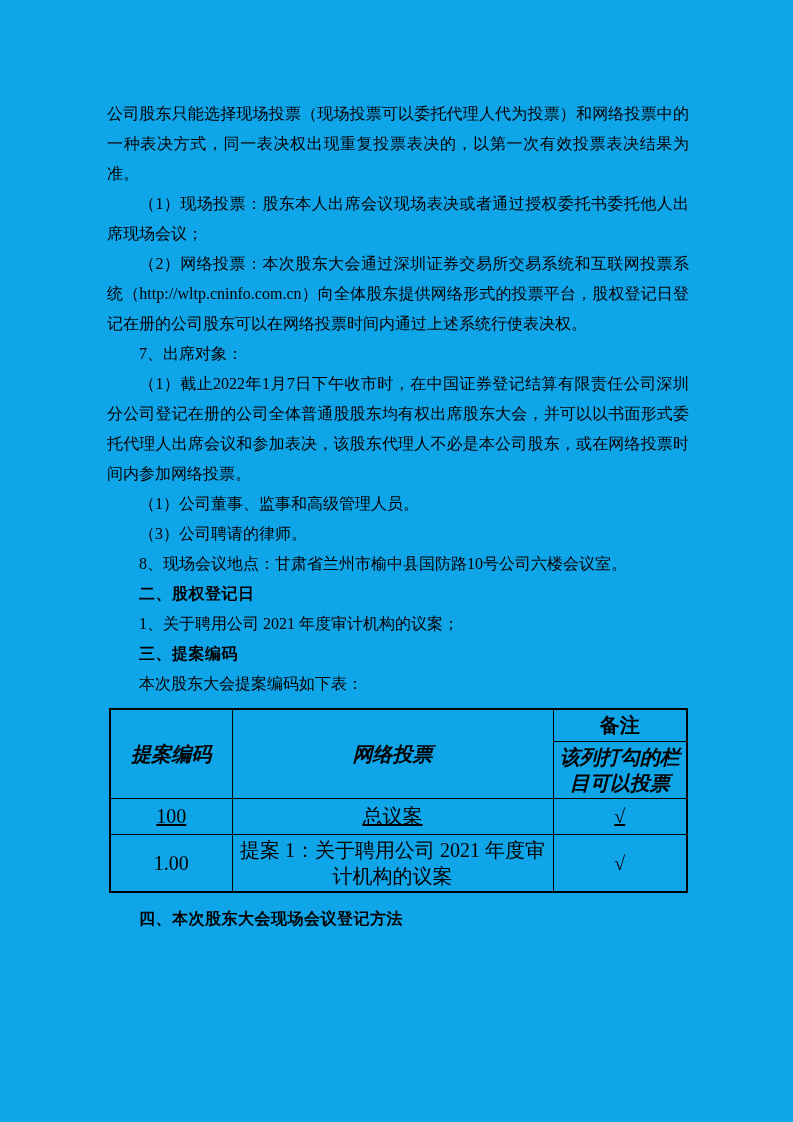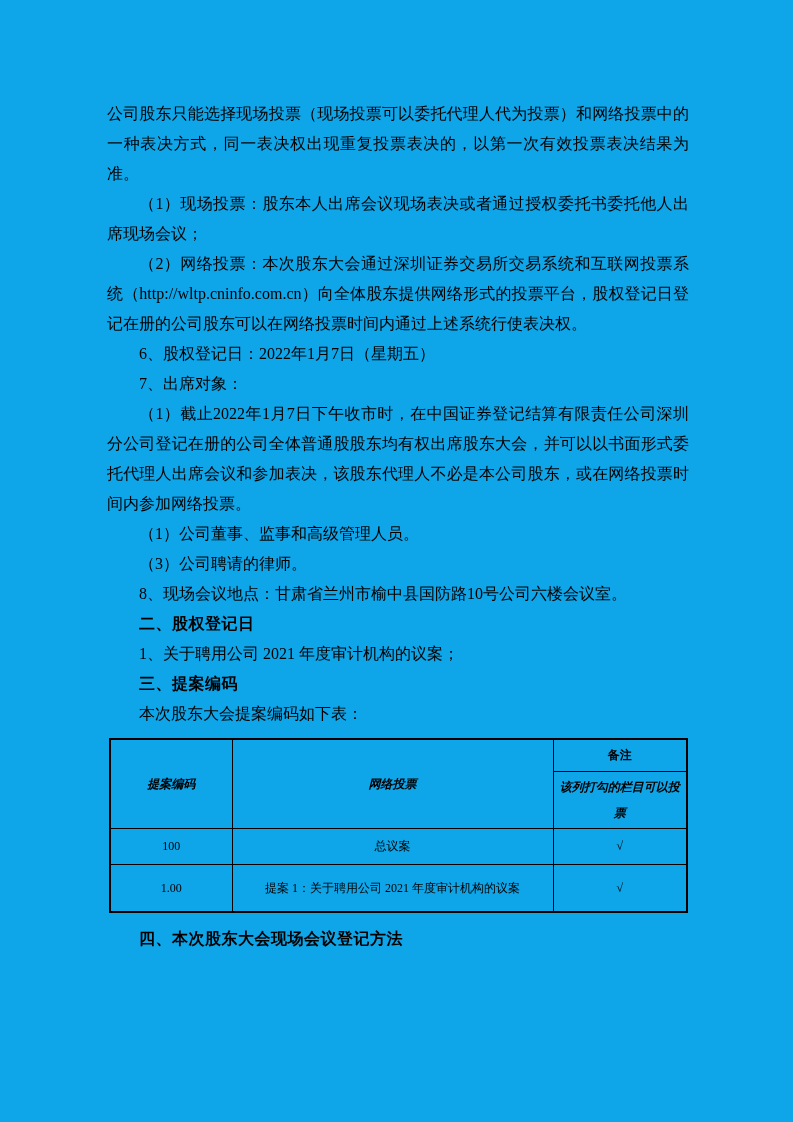--- a/index.html
+++ b/index.html
@@ -31,44 +31,43 @@
     table-layout: fixed;
     width: 577px;
     margin: 9px 0 11px 2px;
     border: 2px solid #000;
   }
   table.proposal td {
     border: 1px solid #000;
     padding: 2px 6px;
     text-align: center;
     vertical-align: middle;
-    font-size: 12px;
+    font-size: 20px;
     line-height: 26px;
     box-sizing: border-box;
   }
   td.th {
     font-family: "Liberation Sans", "DejaVu Sans", sans-serif;
     font-weight: bold;
   }
   td.hb { border-bottom-width: 2px; font-style: italic; }
   td.remark-top { height: 32px; }
   td.remark-note { height: 48px; line-height: 24px; }
-  td.row-std { height: 36px; }
+  td.row-std { height: 36px; text-decoration: underline; }
   td.row-tall { height: 48px; line-height: 24px; }
   td.name-left { text-align: left; padding-left: 9px; }
 </style>
 </head>
 <body>
 
 <div class="page">
 
   <p class="plain">公司股东只能选择现场投票（现场投票可以委托代理人代为投票）和网络投票中的一种表决方式，同一表决权出现重复投票表决的，以第一次有效投票表决结果为准。</p>
   <p class="indent">（1）现场投票：股东本人出席会议现场表决或者通过授权委托书委托他人出席现场会议；</p>
   <p class="indent">（2）网络投票：本次股东大会通过深圳证券交易所交易系统和互联网投票系统（http://wltp.cninfo.com.cn）向全体股东提供网络形式的投票平台，股权登记日登记在册的公司股东可以在网络投票时间内通过上述系统行使表决权。</p>
-  <p class="indent">6、股权登记日：2022年1月7日（星期五）</p>
   <p class="indent">7、出席对象：</p>
   <p class="indent">（1）截止2022年1月7日下午收市时，在中国证券登记结算有限责任公司深圳分公司登记在册的公司全体普通股股东均有权出席股东大会，并可以以书面形式委托代理人出席会议和参加表决，该股东代理人不必是本公司股东，或在网络投票时间内参加网络投票。</p>
   <p class="indent">（1）公司董事、监事和高级管理人员。</p>
   <p class="indent">（3）公司聘请的律师。</p>
   <p class="indent">8、现场会议地点：甘肃省兰州市榆中县国防路10号公司六楼会议室。</p>
 
   <p class="heading">二、股权登记日</p>
   <p class="indent">1、关于聘用公司 2021 年度审计机构的议案；</p>
 
   <p class="heading">三、提案编码</p>

